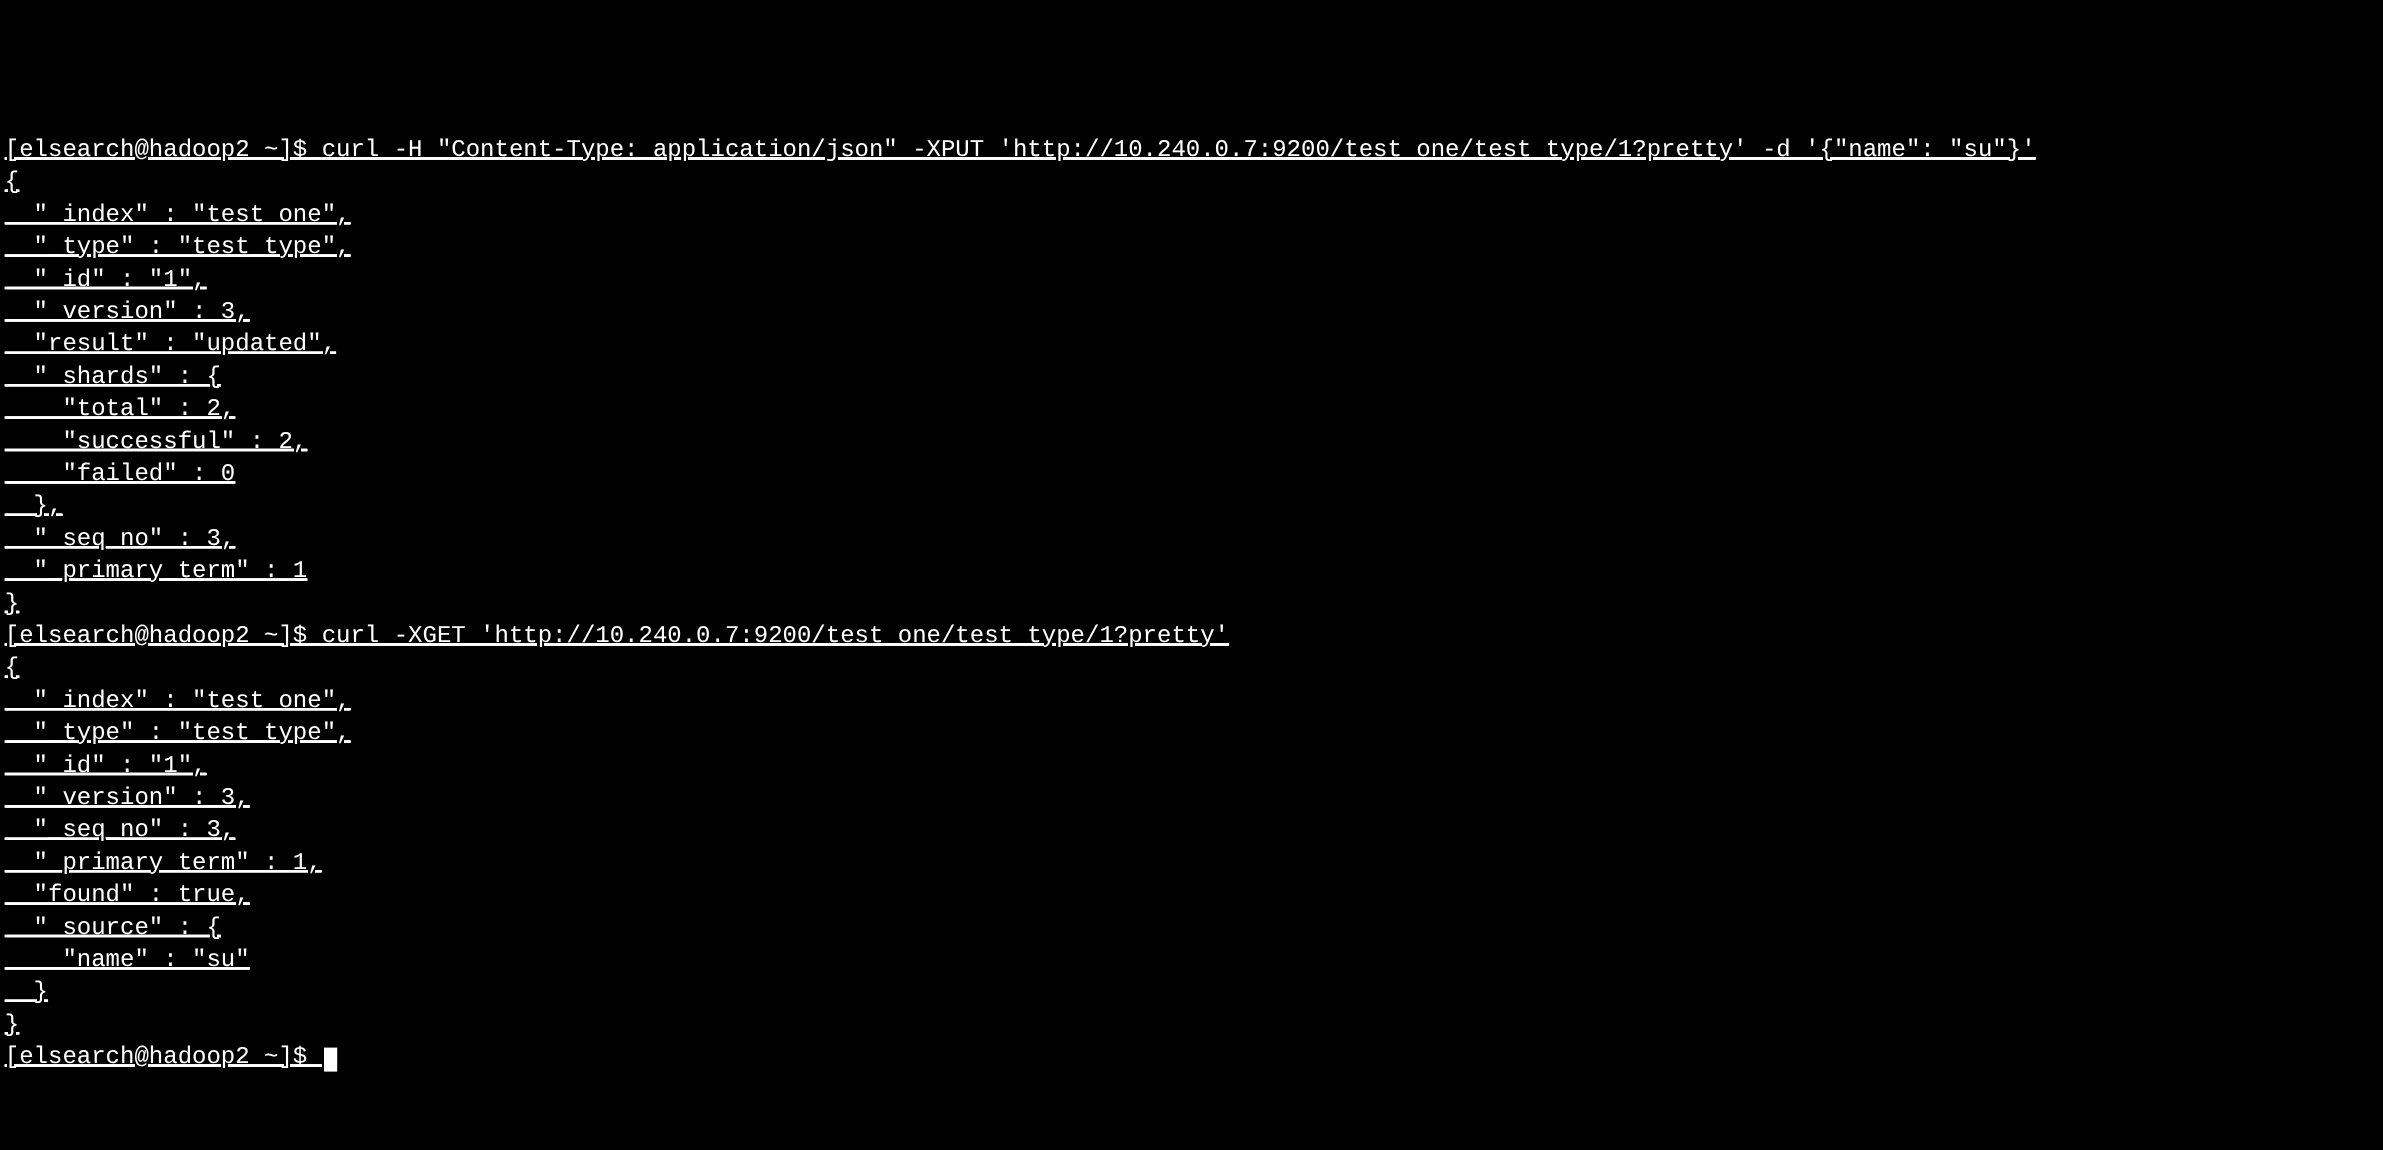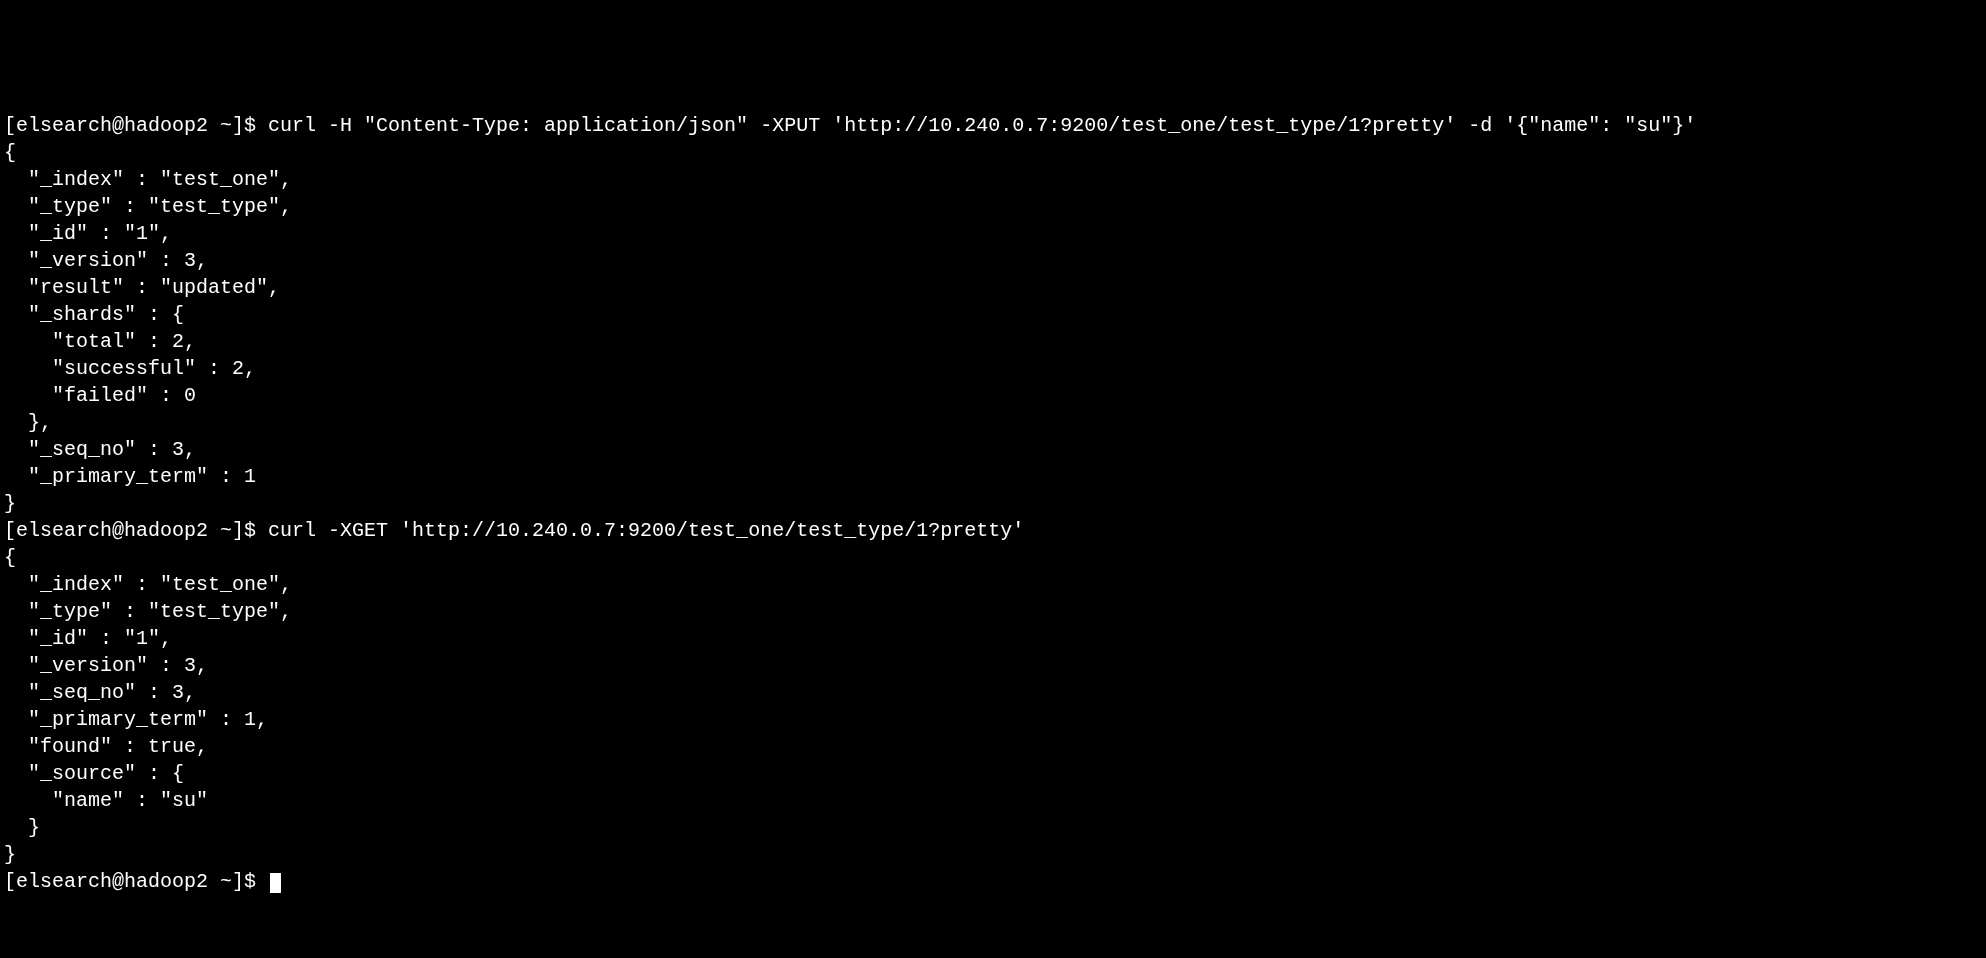--- a/index.html
+++ b/index.html
@@ -1,18 +1,19 @@
 <!DOCTYPE html>
 <html><head>
   <meta charset="utf-8">
   <style>
     * {
       margin: 0;
       padding: 0;
       box-sizing: border-box;
+      text-decoration: underline;
     }
     body {
       background-color: #000000;
       color: #ffffff;
       font-family: 'Consolas', 'Monaco', 'Courier New', monospace;
       font-size: 20px;
       line-height: 1.35;
       padding: 4px 4px;
       white-space: pre;
       overflow-x: auto;

